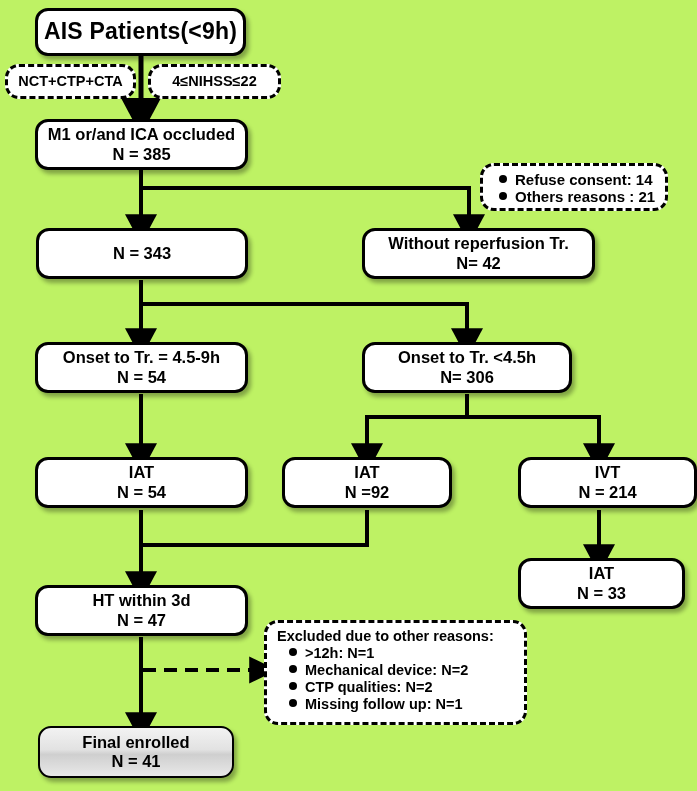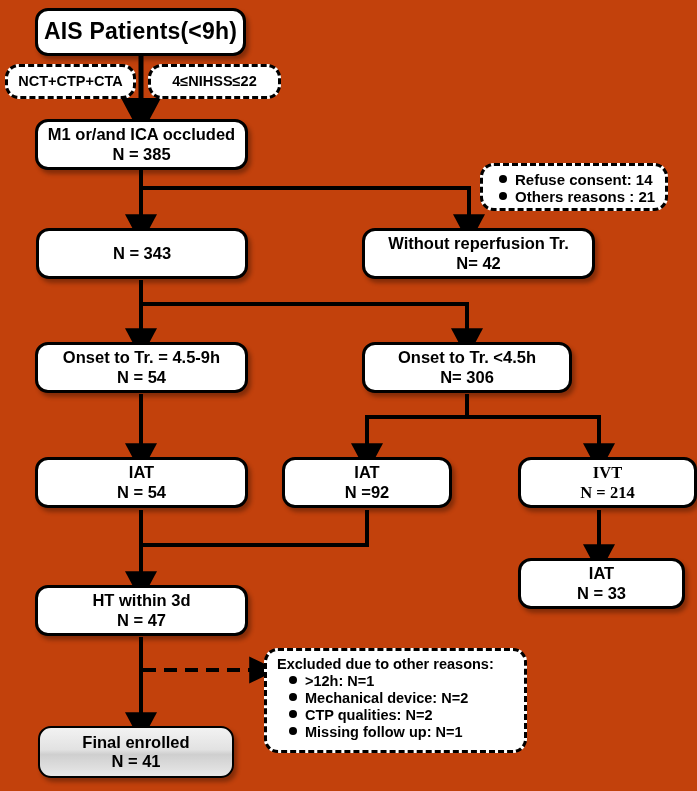--- a/index.html
+++ b/index.html
@@ -4,21 +4,21 @@
 <style>
   html, body {
     margin: 0;
     padding: 0;
     background: #ffffff;
   }
   #flowchart-root {
     position: relative;
     width: 697px;
     height: 791px;
-    background: #c2410c;
+    background: #bef264;
     font-family: "Liberation Sans", sans-serif;
     overflow: hidden;
   }
   #edges {
     position: absolute;
     left: 0;
     top: 0;
     width: 697px;
     height: 791px;
     pointer-events: none;
@@ -199,36 +199,36 @@
   <div class="node solid-box" style="left:35px; top:457px; width:213px; height:51px;">
     <div class="node-line big-line">IAT</div>
     <div class="node-line big-line">N =  54</div>
   </div>
 
   <div class="node solid-box" style="left:282px; top:457px; width:170px; height:51px;">
     <div class="node-line big-line">IAT</div>
     <div class="node-line big-line">N =92</div>
   </div>
 
-  <div class="node solid-box" style="left:518px; top:457px; width:179px; height:51px;font-family:Liberation Serif, serif;">
+  <div class="node solid-box" style="left:518px; top:457px; width:179px; height:51px;">
     <div class="node-line big-line">IVT</div>
     <div class="node-line big-line">N =  214</div>
   </div>
 
   <div class="node solid-box" style="left:518px; top:558px; width:167px; height:51px;">
     <div class="node-line big-line">IAT</div>
     <div class="node-line big-line">N =  33</div>
   </div>
 
   <div class="node solid-box" style="left:35px; top:585px; width:213px; height:51px;">
     <div class="node-line big-line">HT within 3d</div>
     <div class="node-line big-line">N = 47</div>
   </div>
 
-  <div class="node dashed-box list-box" style="left:264px; top:648px; width:263px; height:105px; display:block;">
+  <div class="node dashed-box list-box" style="left:264px; top:620px; width:263px; height:105px; display:block;">
     <div class="list-title">Excluded due to other reasons:</div>
     <div class="bullet-row">
       <span class="bullet-dot"></span>
       <span>&gt;12h: N=1</span>
     </div>
     <div class="bullet-row">
       <span class="bullet-dot"></span>
       <span>Mechanical device: N=2</span>
     </div>
     <div class="bullet-row">

